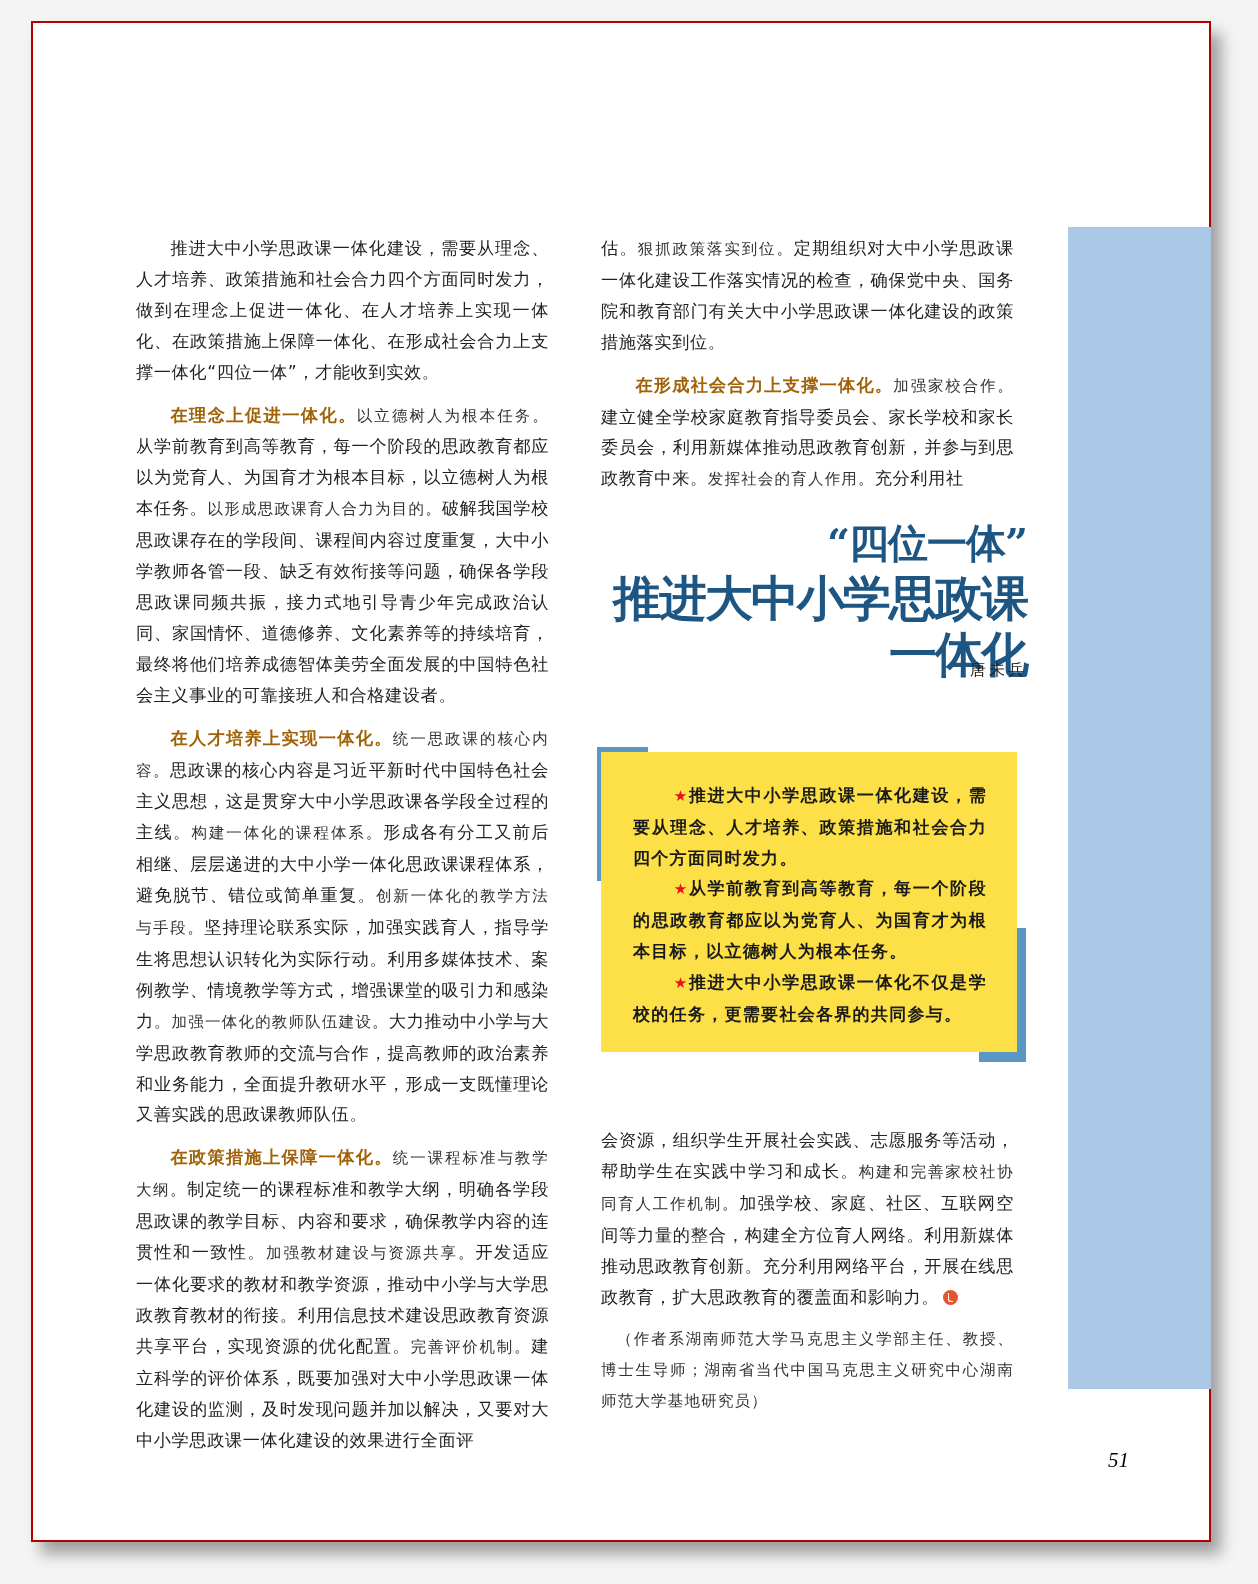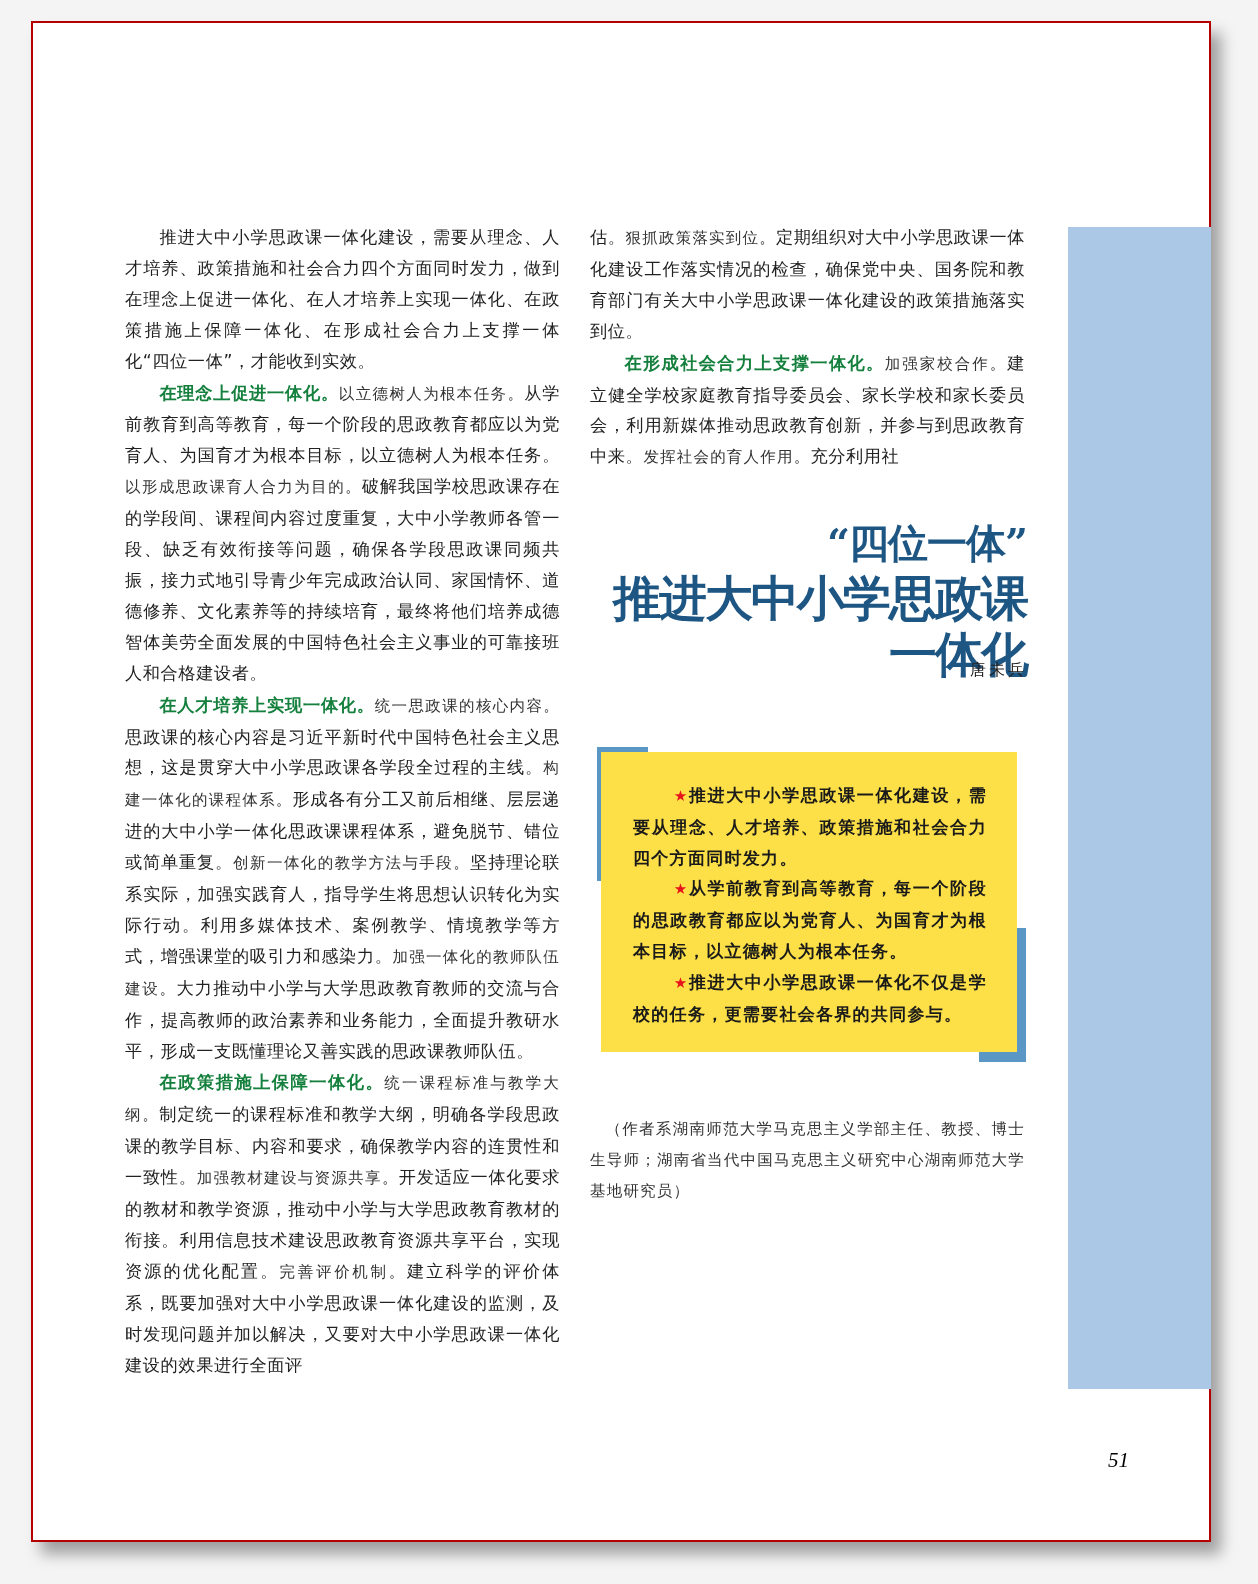--- a/index.html
+++ b/index.html
@@ -29,23 +29,23 @@
       position: absolute;
       font-size: 17.2px;
       line-height: 30.9px;
       color: #222;
       text-align: justify;
       letter-spacing: 0.6px;
     }
     .col-left { left: 124px; top: 221px; width: 437px; }
     .col-right-top { left: 589px; top: 221px; width: 437px; }
     .col-right-bottom { left: 589px; top: 1113px; width: 437px; }
-    .col p { margin: 1px; text-indent: 2em; }
+    .col p { margin: 12px; text-indent: 2em; }
     .col p.cont { text-indent: 0; }
-    .lead { font-weight: bold; color: #15803d; }
+    .lead { font-weight: bold; color: #a16207; }
     .sub { font-family: "DejaVu Serif", serif; font-size: 15.5px; color: #333; letter-spacing: 1.2px; }
     .title-block {
       position: absolute;
       left: 590px; top: 516px; width: 437px;
       text-align: right;
       color: #1d5583;
       font-family: "DejaVu Serif", serif;
       font-weight: bold;
     }
     .title-line1 { font-size: 40px; line-height: 54px; letter-spacing: -1px; }
@@ -137,16 +137,19 @@
 
 <div class="callout-corner-tl"></div>
 <div class="callout-corner-br"></div>
 <div class="callout">
   <p><span class="star">★</span><span>推进大中小学思政课一体化建设，需要从理念、人才培养、政策措施和社会合力四个方面同时发力。</span></p>
   <p><span class="star">★</span><span>从学前教育到高等教育，每一个阶段的思政教育都应以为党育人、为国育才为根本目标，以立德树人为根本任务。</span></p>
   <p><span class="star">★</span><span>推进大中小学思政课一体化不仅是学校的任务，更需要社会各界的共同参与。</span></p>
 </div>
 
 <div class="col col-right-bottom">
+  <p class="cont">
+    <span>会资源，组织学生开展社会实践、志愿服务等活动，帮助学生在实践中学习和成长。</span><span class="sub">构建和完善家校社协同育人工作机制。</span><span>加强学校、家庭、社区、互联网空间等力量的整合，构建全方位育人网络。利用新媒体推动思政教育创新。充分利用网络平台，开展在线思政教育，扩大思政教育的覆盖面和影响力。</span><span class="end-mark"></span>
+  </p>
   <p class="sub author-note">（作者系湖南师范大学马克思主义学部主任、教授、博士生导师；湖南省当代中国马克思主义研究中心湖南师范大学基地研究员）</p>
 </div>
 
 <div class="page-number">51</div>
 
 </body></html>

